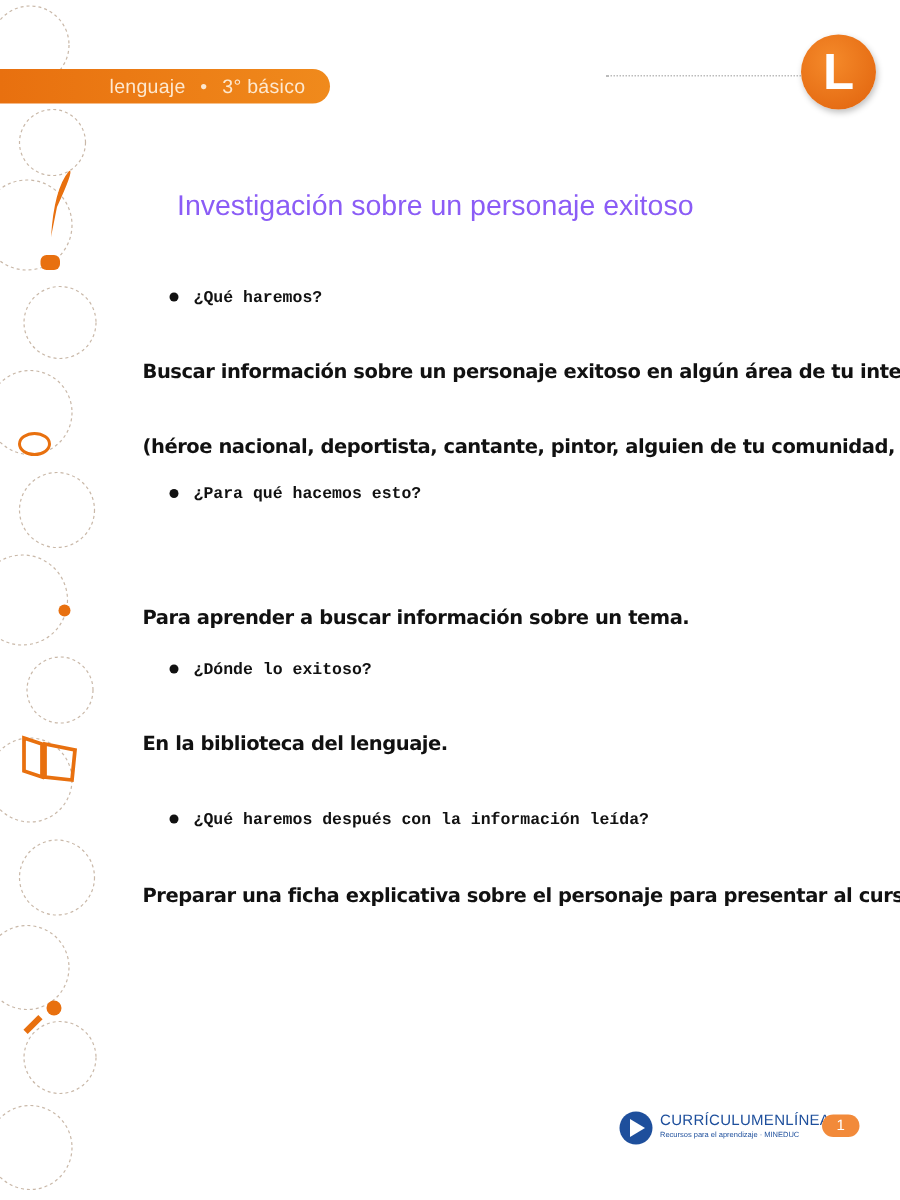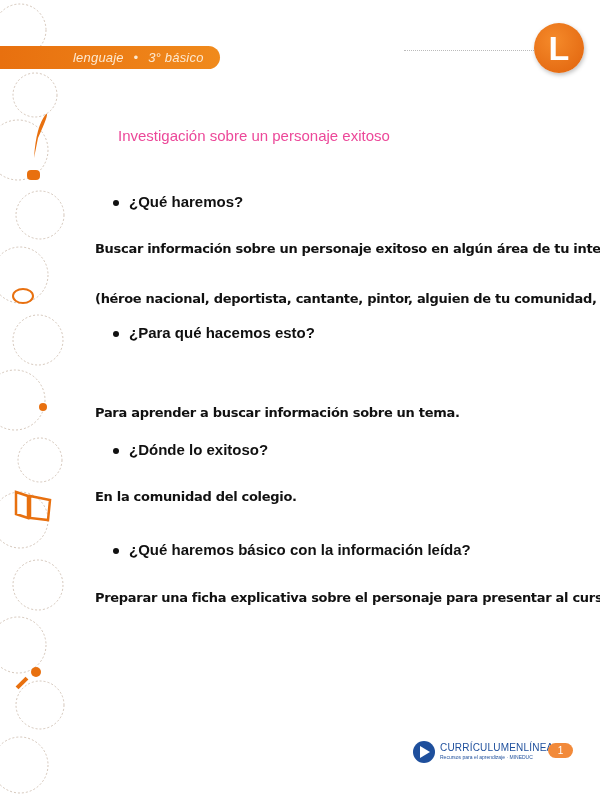--- a/index.html
+++ b/index.html
@@ -2,29 +2,29 @@
 <html><head>
 <meta charset="utf-8">
 <style>
   html, body { margin:0; padding:0; }
   body { width:600px; height:800px; position:relative; background:#ffffff; overflow:hidden;
          font-family:"DejaVu Sans", "Liberation Sans", sans-serif; color:#111; }
   .deco { position:absolute; left:0; top:0; width:75px; height:800px; }
   .header-bar { position:absolute; left:0; top:46px; width:220px; height:23px;
      background:linear-gradient(90deg,#e8700f,#f08a1c); border-radius:0 12px 12px 0; }
   .header-text { position:absolute; left:73px; top:46px; height:35px; line-height:23px;
-     color:#fde8cf; font-size:13px; font-family:"Liberation Sans", sans-serif; letter-spacing:0.2px;font-style:italic; }
+     color:#fde8cf; font-size:13px; font-family:"Liberation Sans", sans-serif; letter-spacing:0.2px; }
   .dotline { position:absolute; left:404px; top:50px; width:130px; border-top:1px dotted #bbb; }
   .badge-L { position:absolute; left:534px; top:23px; width:50px; height:50px; border-radius:50%;
      background:radial-gradient(circle at 40% 35%, #f58a2a, #e0620c); box-shadow:1px 2px 4px rgba(0,0,0,0.25);
      color:#fff; font-weight:bold; font-size:34px; text-align:center; line-height:50px;
      font-family:"Liberation Sans", sans-serif; }
-  .title { position:absolute; left:118px; top:127px; font-size:15px; color:#ec4899;
+  .title { position:absolute; left:118px; top:127px; font-size:19px; color:#8b5cf6;
      font-family:"Liberation Sans", sans-serif; }
-  .q { position:absolute; left:113px; font-size:15px; font-weight:bold; font-family:Liberation Sans, sans-serif; }
+  .q { position:absolute; left:113px; font-size:11px; font-weight:bold; font-family:Liberation Mono, monospace; }
   .q .dot { display:inline-block; width:6px; height:6px; background:#111; border-radius:50%; margin-right:10px; vertical-align:middle; }
   .p { position:absolute; left:95px; font-size:13px; font-weight:bold; font-family:"DejaVu Sans", sans-serif; white-space:nowrap; letter-spacing:-0.3px; }
   .logo { position:absolute; left:413px; top:740px; width:125px; height:26px; }
   .logo-circle { position:absolute; left:0; top:1px; width:22px; height:22px; border-radius:50%; background:#1e4f9c; }
   .logo-circle::after { content:""; position:absolute; left:7px; top:5px; border-left:10px solid #fff; border-top:6px solid transparent; border-bottom:6px solid transparent; }
   .logo-name { position:absolute; left:27px; top:2px; font-size:10px; color:#1e4f9c; font-family:"Liberation Sans", sans-serif; letter-spacing:0.2px; }
   .logo-tag { position:absolute; left:27px; top:14px; font-size:5px; color:#1e4f9c; font-family:"Liberation Sans", sans-serif; white-space:nowrap; }
   .page-num { position:absolute; left:548px; top:743px; width:25px; height:15px; border-radius:8px; background:#f28a3a; color:#fff;
      font-size:10px; text-align:center; line-height:15px; font-family:"Liberation Sans", sans-serif; }
 </style>
@@ -70,23 +70,23 @@
 <div class="title">Investigación sobre un personaje exitoso</div>
 
 <div class="q" style="top:193px"><span class="dot"></span><span>¿Qué haremos?</span></div>
 <div class="p" style="top:241px">Buscar información sobre un personaje exitoso en algún área de tu interés</div>
 <div class="p" style="top:291px">(héroe nacional, deportista, cantante, pintor,  alguien de tu comunidad, etc.).</div>
 
 <div class="q" style="top:324px"><span class="dot"></span><span>¿Para qué hacemos esto?</span></div>
 <div class="p" style="top:405px">Para aprender a buscar información sobre un tema.</div>
 
 <div class="q" style="top:441px"><span class="dot"></span><span>¿Dónde lo exitoso?</span></div>
-<div class="p" style="top:489px">En la comunidad del colegio.</div>
+<div class="p" style="top:489px">En la biblioteca del lenguaje.</div>
 
-<div class="q" style="top:541px"><span class="dot"></span><span>¿Qué haremos básico con la información leída?</span></div>
+<div class="q" style="top:541px"><span class="dot"></span><span>¿Qué haremos después con la información leída?</span></div>
 <div class="p" style="top:590px">Preparar una ficha explicativa sobre el personaje para presentar al curso.</div>
 
 <div class="logo">
   <div class="logo-circle"></div>
   <div class="logo-name">CURRÍCULUMENLÍNEA</div>
   <div class="logo-tag">Recursos para el aprendizaje · MINEDUC</div>
 </div>
 <div class="page-num">1</div>
 
 </body></html>

